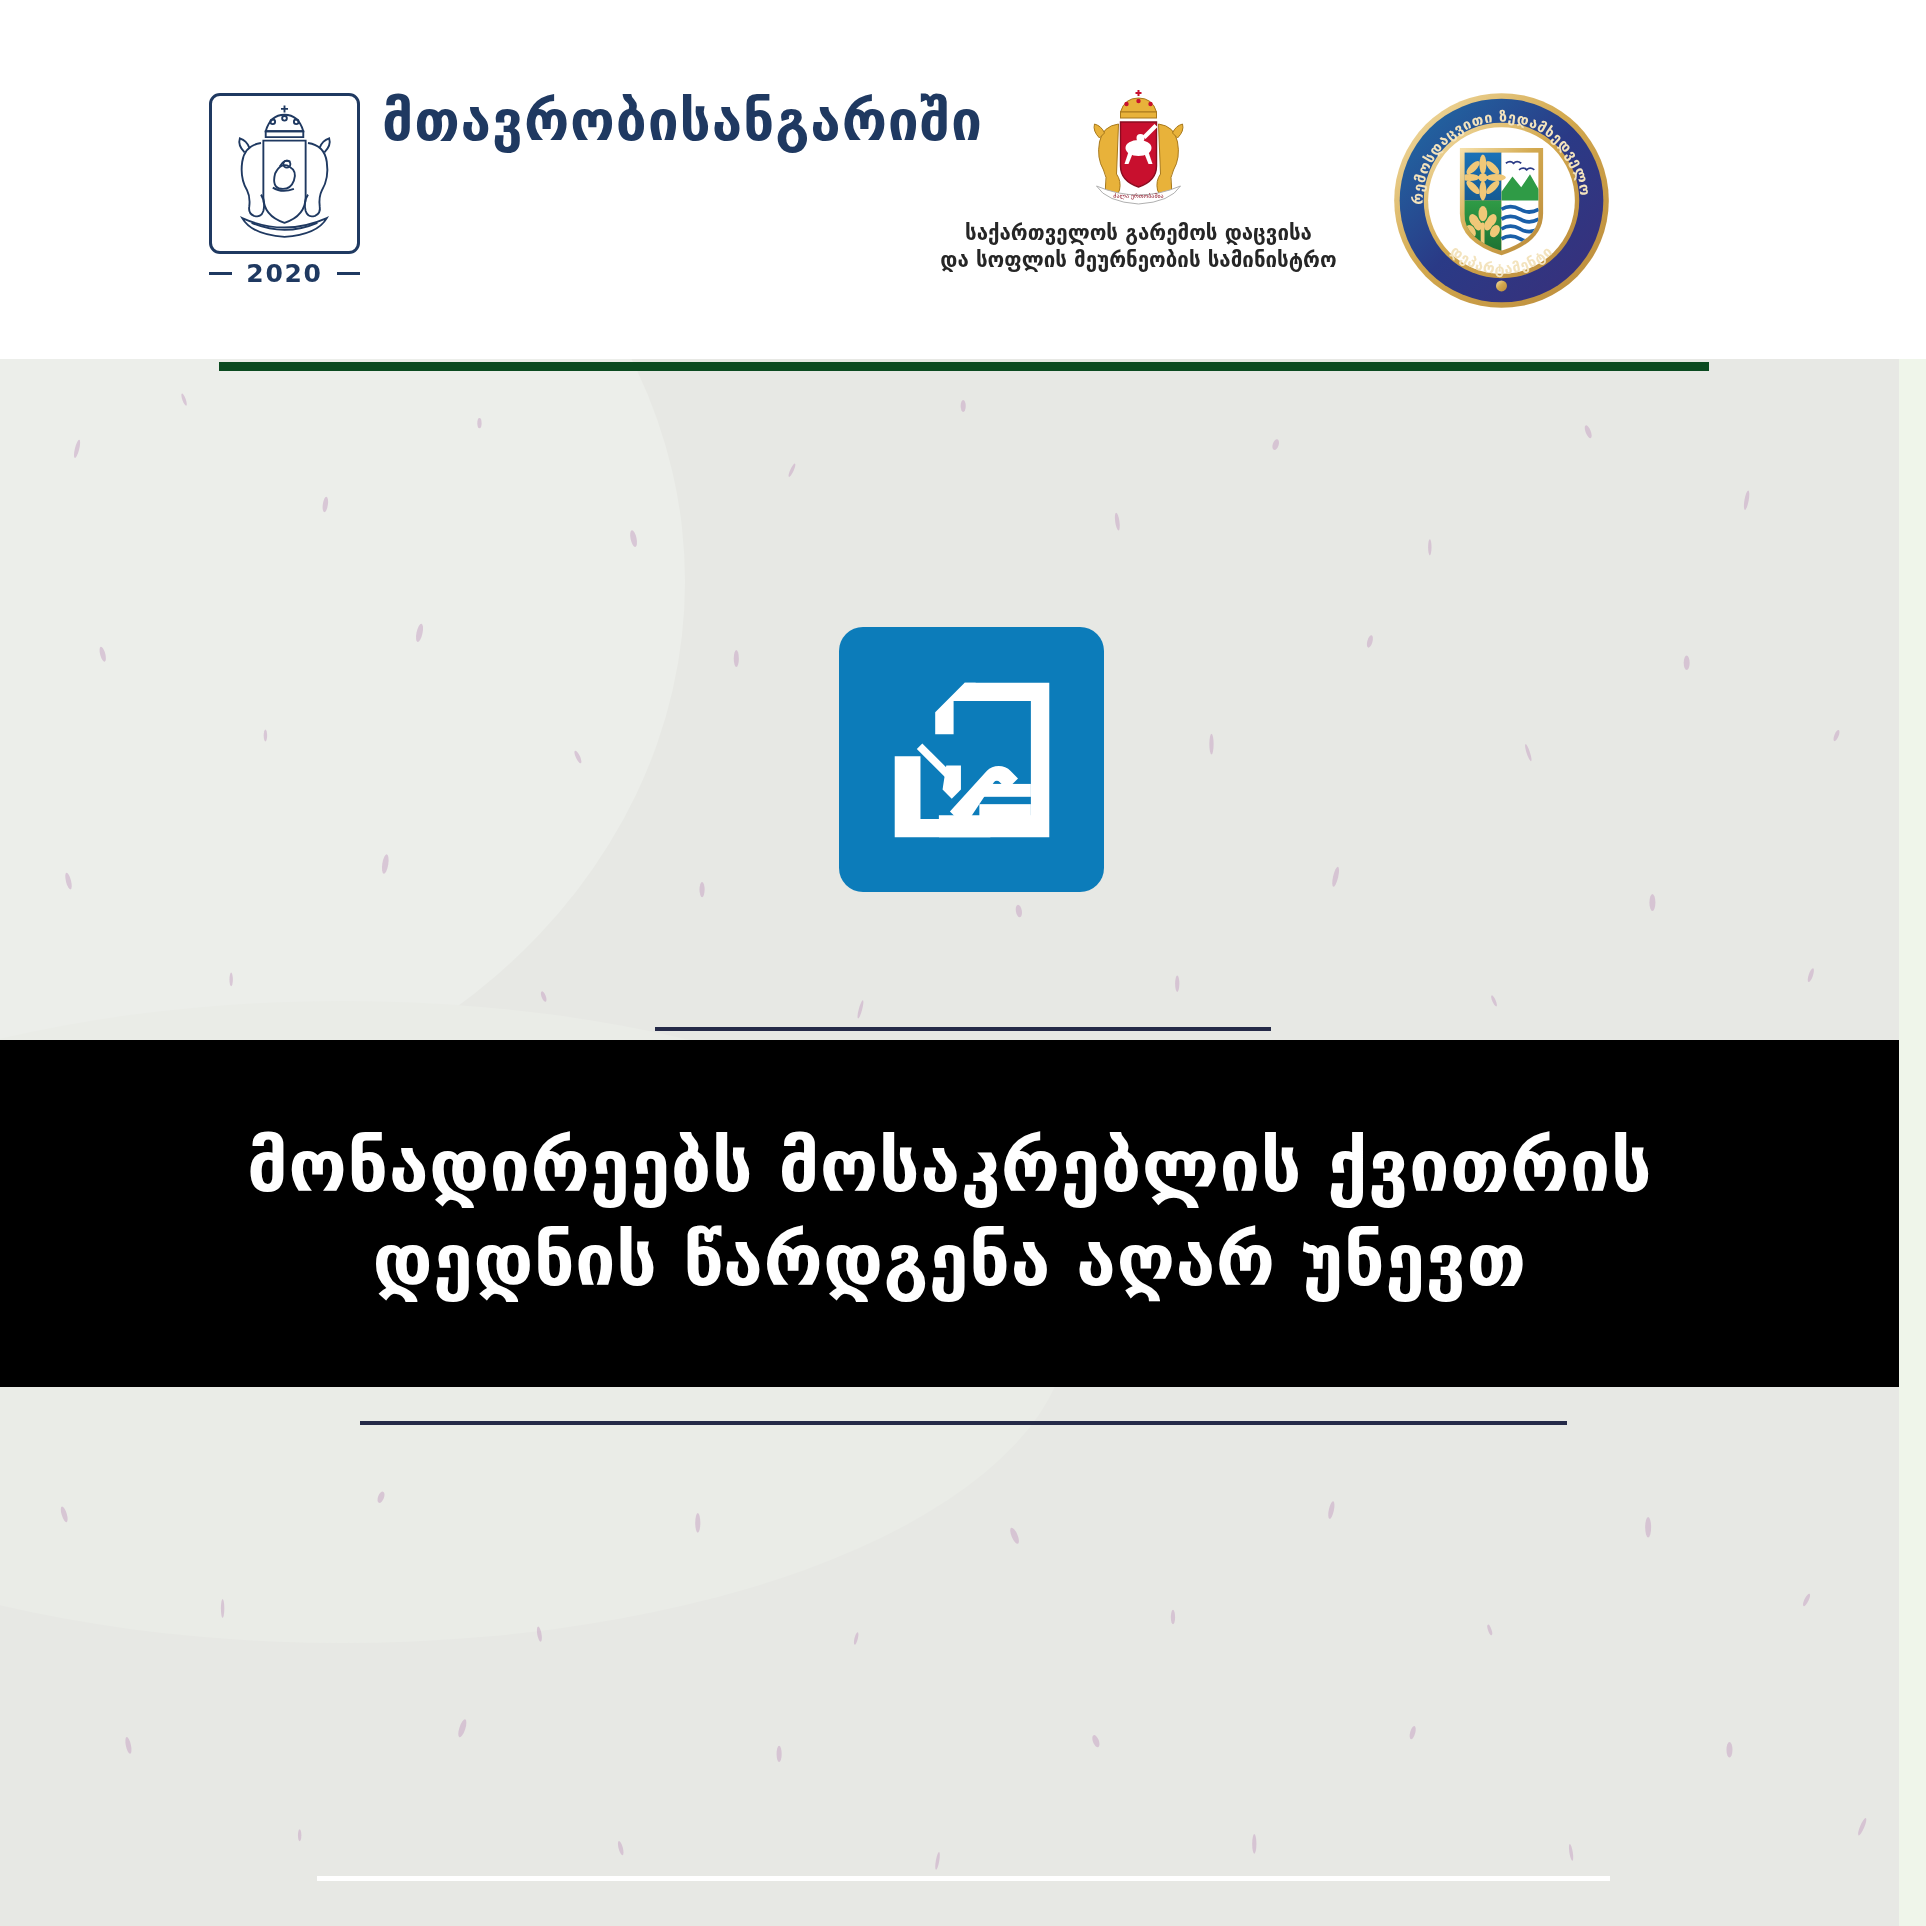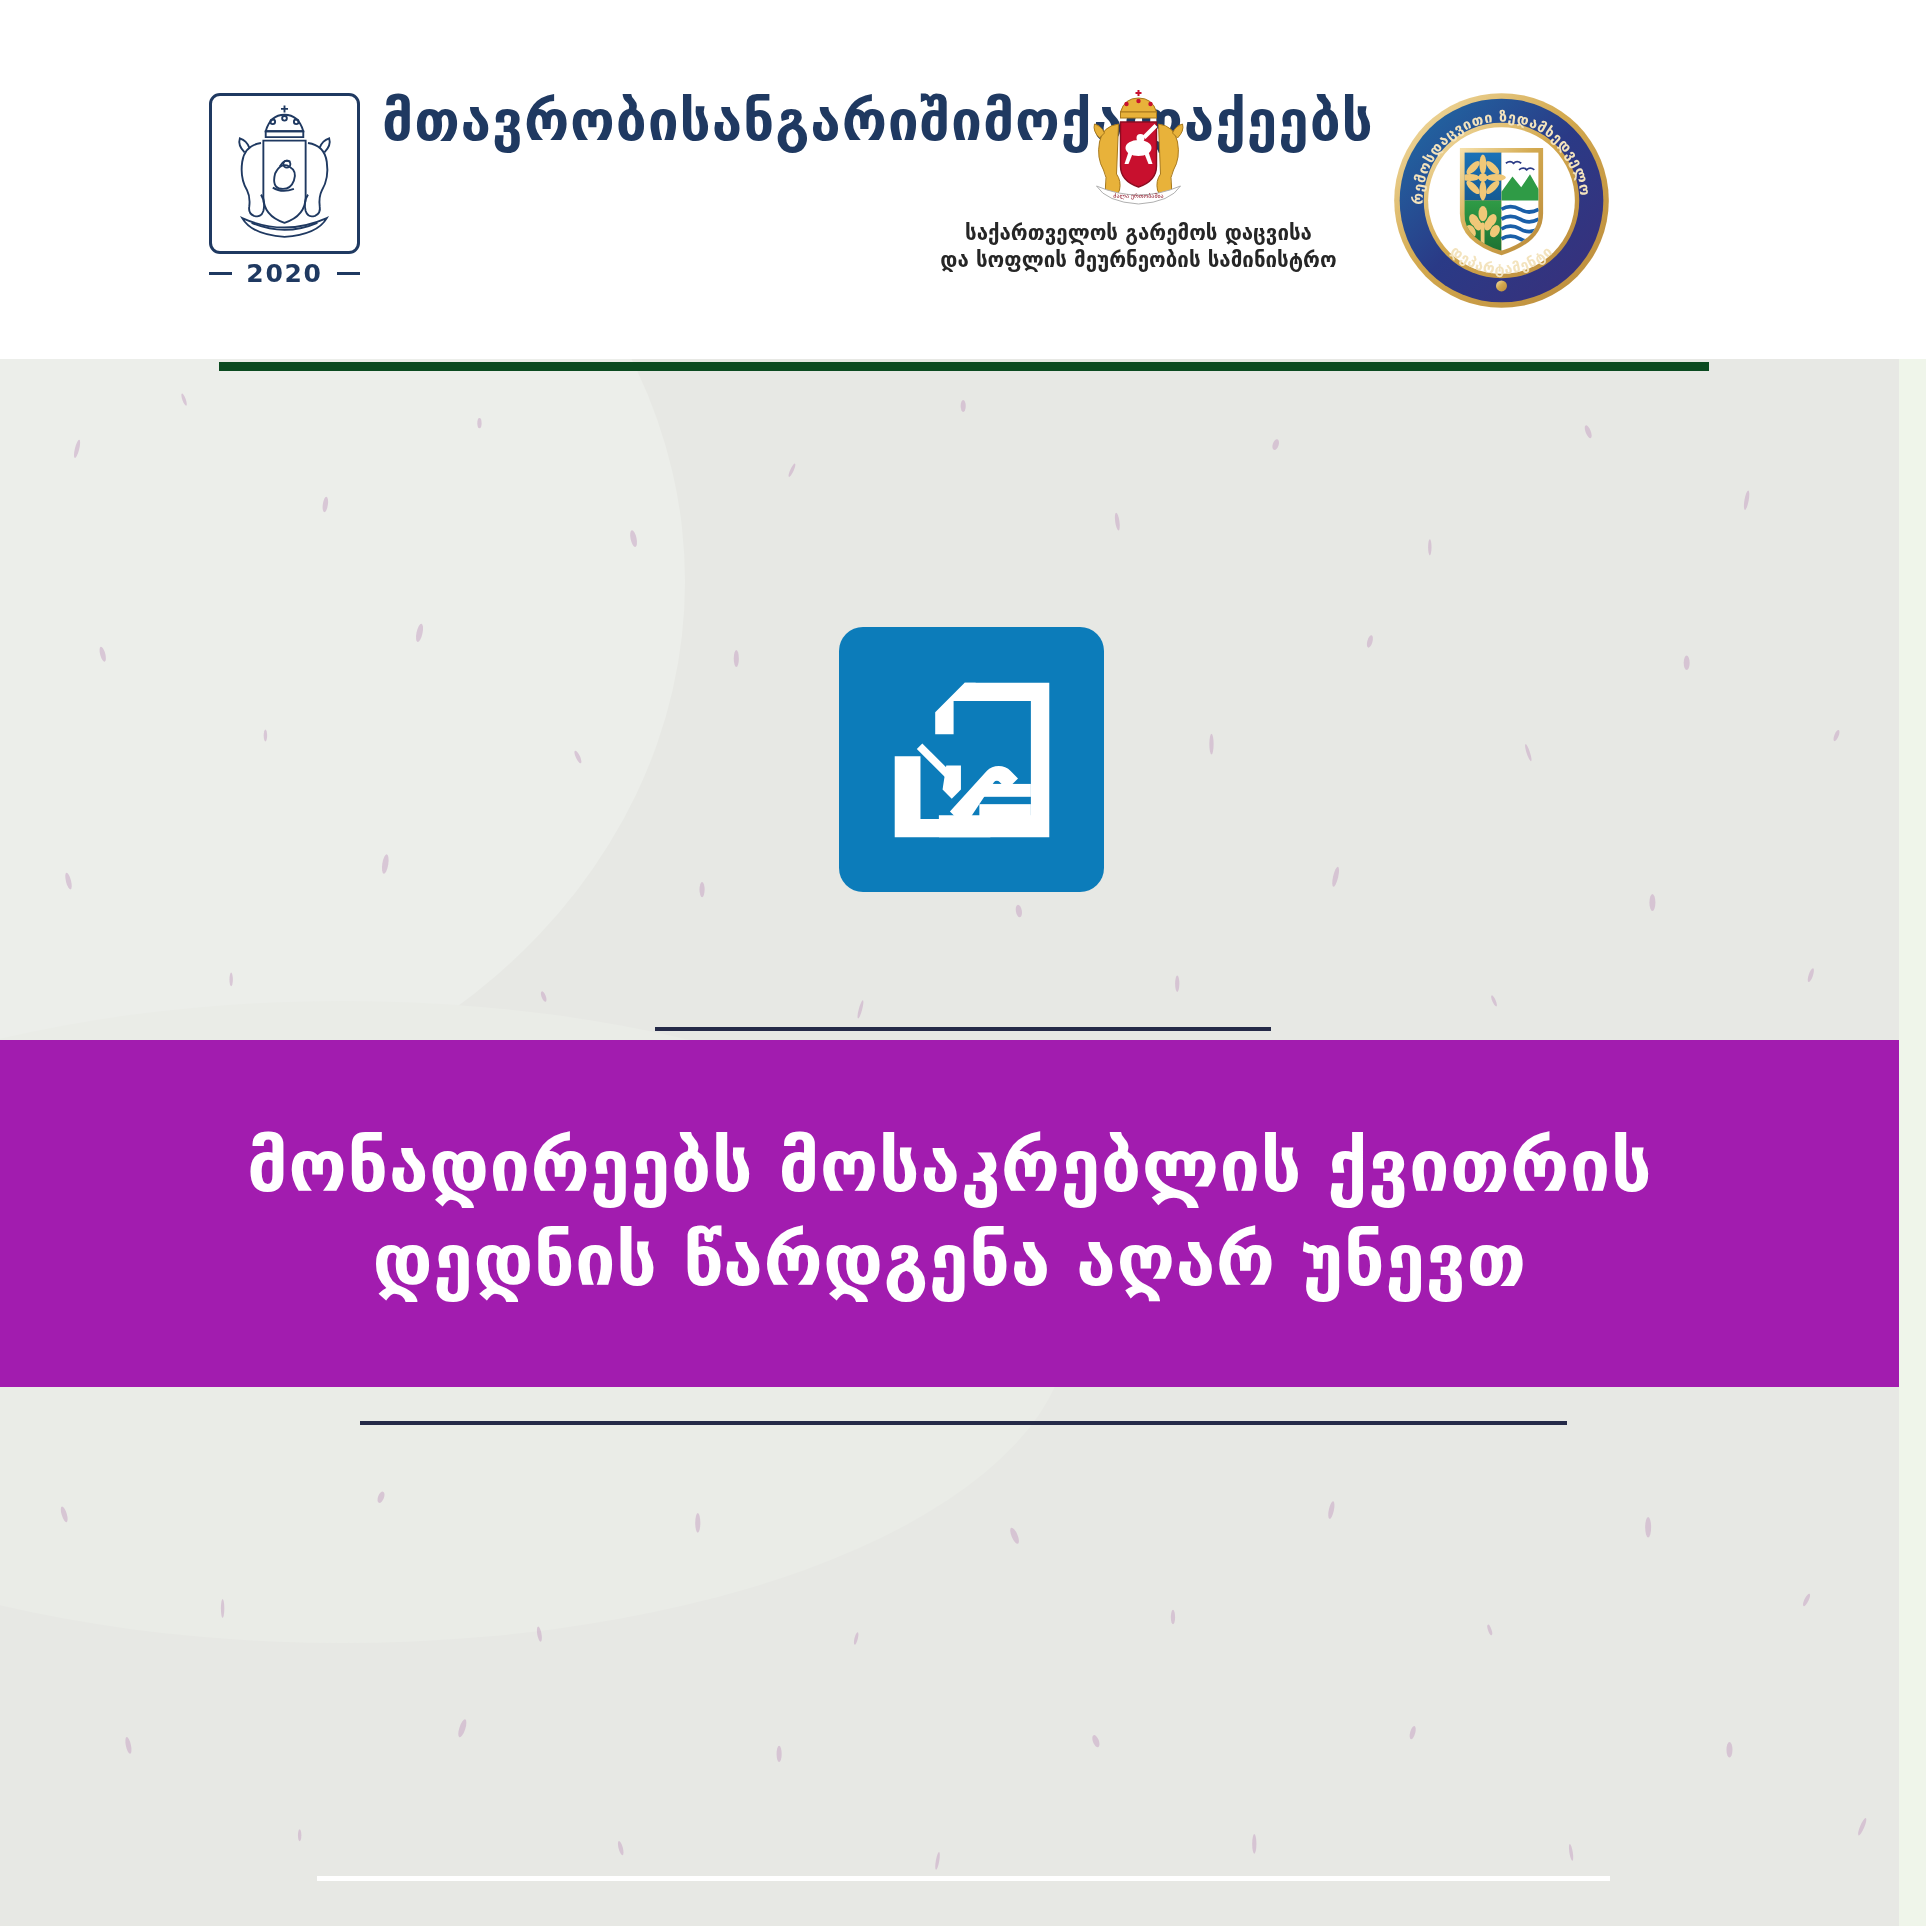--- a/index.html
+++ b/index.html
@@ -200,21 +200,21 @@
     z-index: 25;
   }
 
   
   #title-band {
     position: absolute;
     left: 0;
     top: 1040px;
     width: 1899px;
     height: 347px;
-    background: #a21caf;
+    background: #000000;
     z-index: 22;
     display: flex;
     align-items: center;
     justify-content: center;
   }
   #title-text {
     width: 1644px;
     text-align: center;
     color: #ffffff;
     font-family: "DejaVu Sans", sans-serif;
@@ -367,21 +367,20 @@
 
               <path d="M24 104 q36 16 72 0 q-8 14 -36 16 q-28 -2 -36 -16 z"></path>
               <path d="M32 108 q28 12 56 0"></path>
             </g>
           </svg>
         </div>
 
         <div id="report-wordmark">
           <span>მთავრობის</span>
           <span>ანგარიში</span>
-          <span>მოქალაქეებს</span>
         </div>
       </div>
 
       <div id="report-year-wrap">
         <div class="year-rule"></div>
         <div id="report-year">2020</div>
         <div class="year-rule"></div>
       </div>
 
       <div id="ministry-block">

